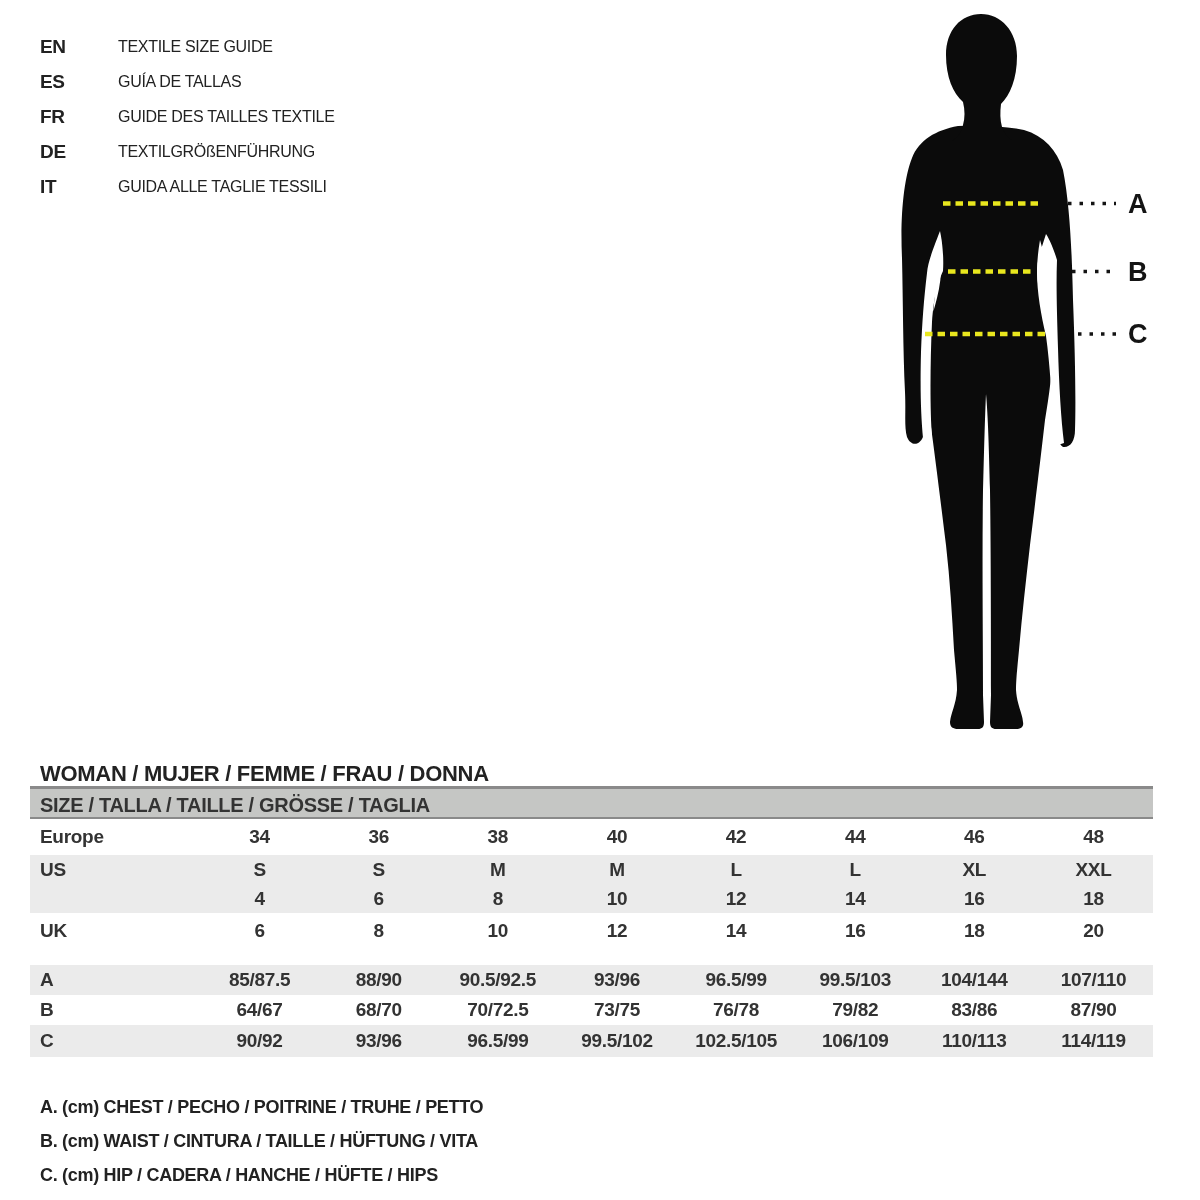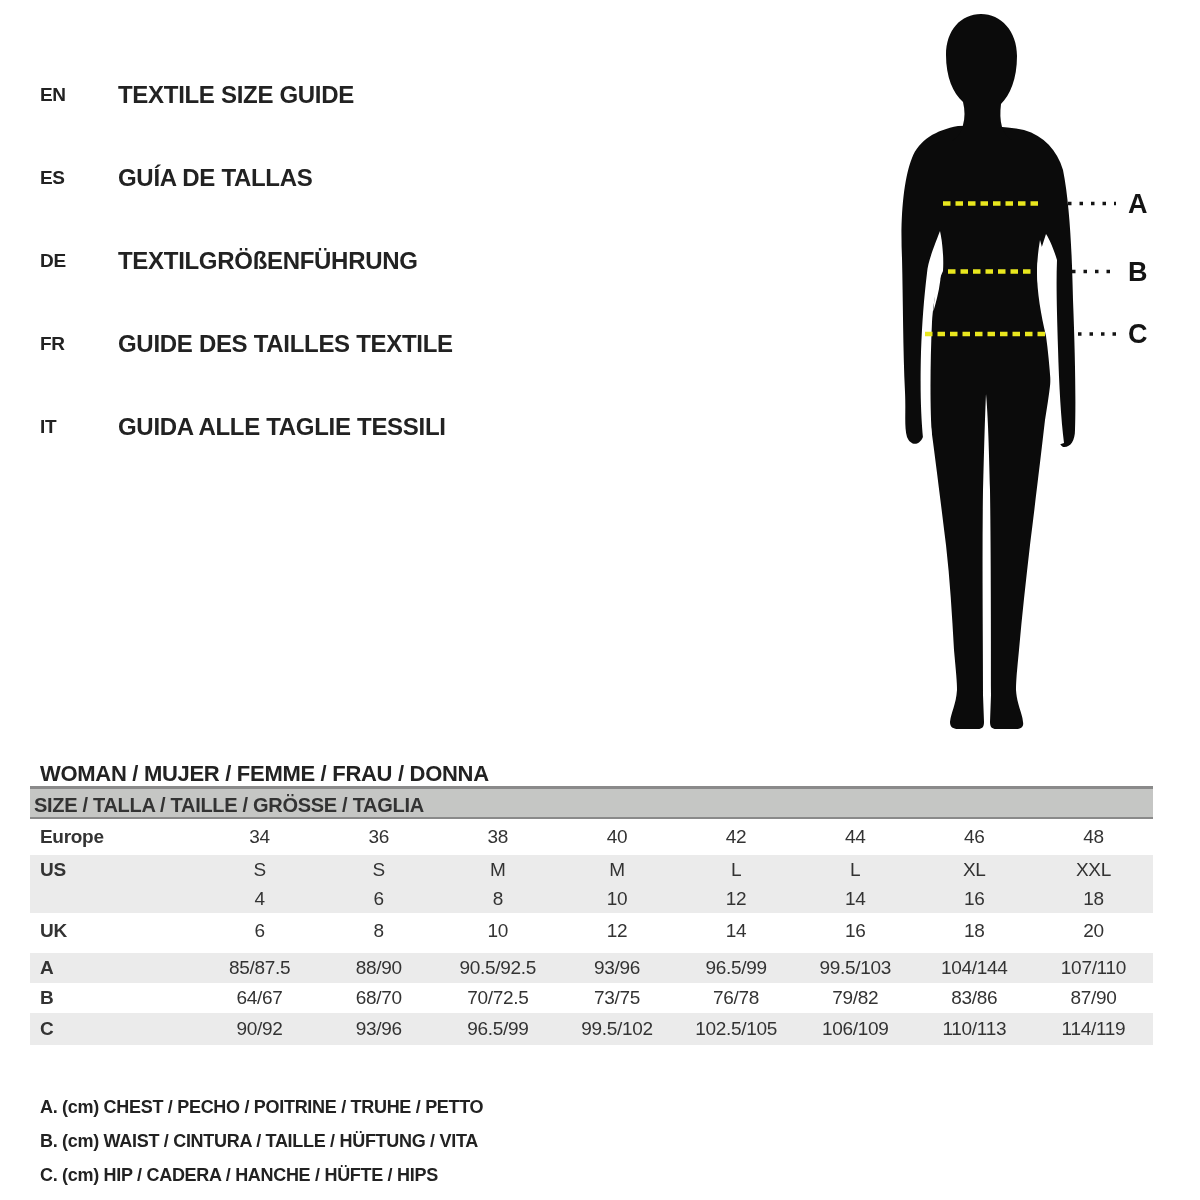--- a/index.html
+++ b/index.html
@@ -2,65 +2,65 @@
 <html style="--bg: #ffffff; --text: #222222; --header-bg: #c5c6c4; --row-shaded-bg: #ebebeb;"><head>
 <meta charset="utf-8">
 <style>
   html,body{margin:0;padding:0;background:#fff;}
   .canvas{
     position:relative;width:1200px;height:1200px;background:var(--bg,#fff);
     font-family:"Liberation Sans",sans-serif;color:var(--text,#222);overflow:hidden;
   }
   
   .lang-list{position:absolute;left:40px;top:29px;}
-  .lang-row{display:flex;height:35px;line-height:35px;margin-top:48px;}
+  .lang-row{display:flex;height:35px;line-height:35px;}
   .lang-code{width:78px;font-weight:bold;font-size:19px;letter-spacing:-0.3px;}
-  .lang-label{font-weight:bold;font-size:24px;letter-spacing:-0.3px;white-space:nowrap;text-align:right;}
+  .lang-label{font-weight:normal;font-size:16px;letter-spacing:-0.3px;white-space:nowrap;text-align:right;}
   
   .fig-svg{position:absolute;left:0;top:0;width:1200px;height:1200px;}
   .fig-label{font-family:"Liberation Sans",sans-serif;font-weight:bold;font-size:27px;}
   
   .section-title{position:absolute;left:40px;top:742px;font-weight:bold;font-size:22px;letter-spacing:-0.3px;margin-top:19px;}
   
   .size-table{position:absolute;left:30px;top:786px;width:1123px;}
   .size-table-header{
     height:33px;line-height:33px;background:var(--header-bg,#c5c6c4);
     border-top:3px solid #8a8a8a;border-bottom:2px solid #8a8a8a;
-    font-weight:bold;font-size:20px;letter-spacing:-0.3px;padding-left:4px;
+    font-weight:bold;font-size:20px;letter-spacing:-0.3px;padding-left:10px;
     box-sizing:border-box;color:#333;
   }
   .size-row{display:flex;}
   .size-row.shaded{background:var(--row-shaded-bg,#ebebeb);}
   .row-label{width:170px;padding-left:10px;box-sizing:border-box;font-weight:bold;font-size:19px;letter-spacing:-0.3px;color:#333;}
-  .row-cell{flex:1;text-align:center;font-weight:normal;font-size:19px;letter-spacing:-0.3px;color:#333;}
+  .row-cell{flex:1;text-align:center;font-weight:bold;font-size:19px;letter-spacing:-0.3px;color:#333;}
   
   .legend{position:absolute;left:40px;top:1090px;}
   .legend-line{height:34px;line-height:34px;font-weight:bold;font-size:18px;letter-spacing:-0.3px;white-space:nowrap;}
 </style>
 </head>
 <body>
 
 <div class="canvas">
 
   <div class="lang-list">
       <div class="lang-row">
         <span class="lang-code">EN</span>
         <span class="lang-label">TEXTILE SIZE GUIDE</span>
       </div>
       <div class="lang-row">
         <span class="lang-code">ES</span>
         <span class="lang-label">GUÍA DE TALLAS</span>
       </div>
       <div class="lang-row">
+        <span class="lang-code">FR</span>
+        <span class="lang-label">GUIDE DES TAILLES TEXTILE</span>
+      </div>
+      <div class="lang-row">
         <span class="lang-code">DE</span>
         <span class="lang-label">TEXTILGRÖßENFÜHRUNG</span>
-      </div>
-      <div class="lang-row">
-        <span class="lang-code">FR</span>
-        <span class="lang-label">GUIDE DES TAILLES TEXTILE</span>
       </div>
       <div class="lang-row">
         <span class="lang-code">IT</span>
         <span class="lang-label">GUIDA ALLE TAGLIE TESSILI</span>
       </div>
     </div>
 
   <svg class="fig-svg" viewBox="0 0 1200 1200" aria-hidden="true">
     <g>
 
@@ -185,21 +185,21 @@
           <span class="row-label"></span>
           <span class="row-cell">4</span>
           <span class="row-cell">6</span>
           <span class="row-cell">8</span>
           <span class="row-cell">10</span>
           <span class="row-cell">12</span>
           <span class="row-cell">14</span>
           <span class="row-cell">16</span>
           <span class="row-cell">18</span>
         </div>
-        <div class="size-row" style="height: 40px; line-height: 36px;">
+        <div class="size-row" style="height: 52px; line-height: 36px;">
           <span class="row-label">UK</span>
           <span class="row-cell">6</span>
           <span class="row-cell">8</span>
           <span class="row-cell">10</span>
           <span class="row-cell">12</span>
           <span class="row-cell">14</span>
           <span class="row-cell">16</span>
           <span class="row-cell">18</span>
           <span class="row-cell">20</span>
         </div>

